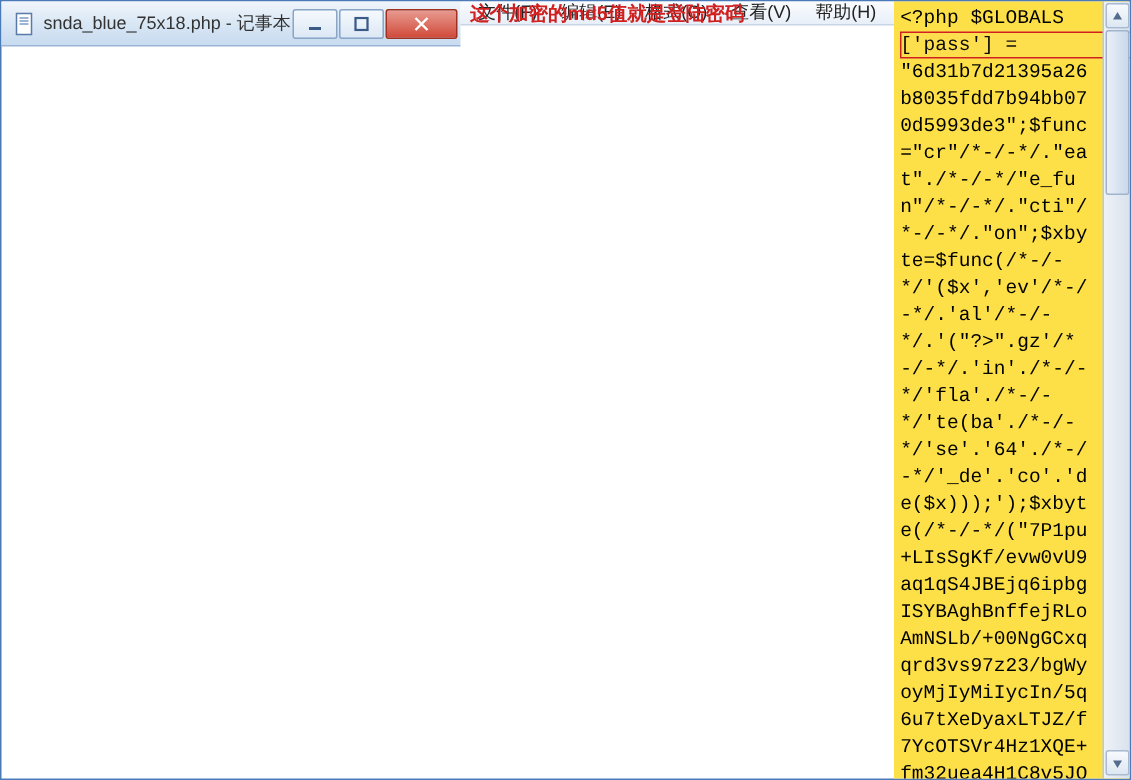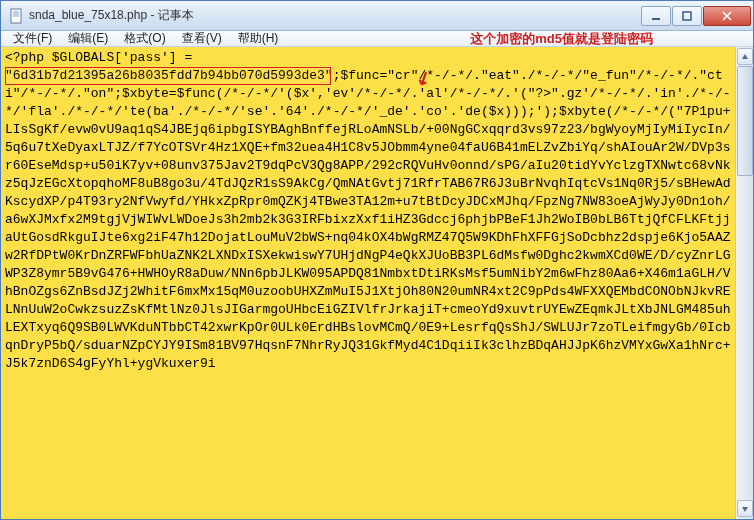--- a/index.html
+++ b/index.html
@@ -1,18 +1,18 @@
 <!DOCTYPE html>
 <html><head>
 <meta charset="utf-8">
 <style>
 * { margin: 0; padding: 0; box-sizing: border-box; }
 body { font-family: "Microsoft YaHei", SimSun, sans-serif; font-size: 12px; background: #fff; width: 754px; height: 520px; overflow: hidden; }
 
-.window { width: 754px; height: 520px; border: 1px solid #4a7ab8; display: flex; flex-direction: column; }
+.window { width: 754px; height: 520px; border: 1px solid #4a7ab8; display: flex; flex-direction: row; }
 
 .titlebar { height: 30px; background: linear-gradient(to bottom, #f0f5fb 0%, #d9e7f5 50%, #c8dbf0 100%); border-bottom: 1px solid #9ab5d6; display: flex; align-items: center; padding: 0 2px 0 8px; }
 .titlebar .icon { width: 16px; height: 16px; margin-right: 4px; }
 .titlebar .title { flex: 1; font-size: 12px; color: #333; }
 .win-controls { display: flex; gap: 0; }
 .win-btn { width: 30px; height: 20px; border: 1px solid #8aa5c6; background: linear-gradient(to bottom, #f5f9fd, #dce8f5); display: flex; align-items: center; justify-content: center; font-size: 10px; border-radius: 2px; margin-left: 1px; }
 .win-btn.close { width: 48px; background: linear-gradient(to bottom, #e89a90, #d04b3b); border-color: #a03020; color: #fff; }
 .win-btn svg { width: 10px; height: 10px; }
 
 .menubar { height: 16px; background: linear-gradient(to bottom, #fafcfe, #e8eff8); border-bottom: 1px solid #c8d5e6; display: flex; align-items: center; padding: 0 4px; position: relative; }

